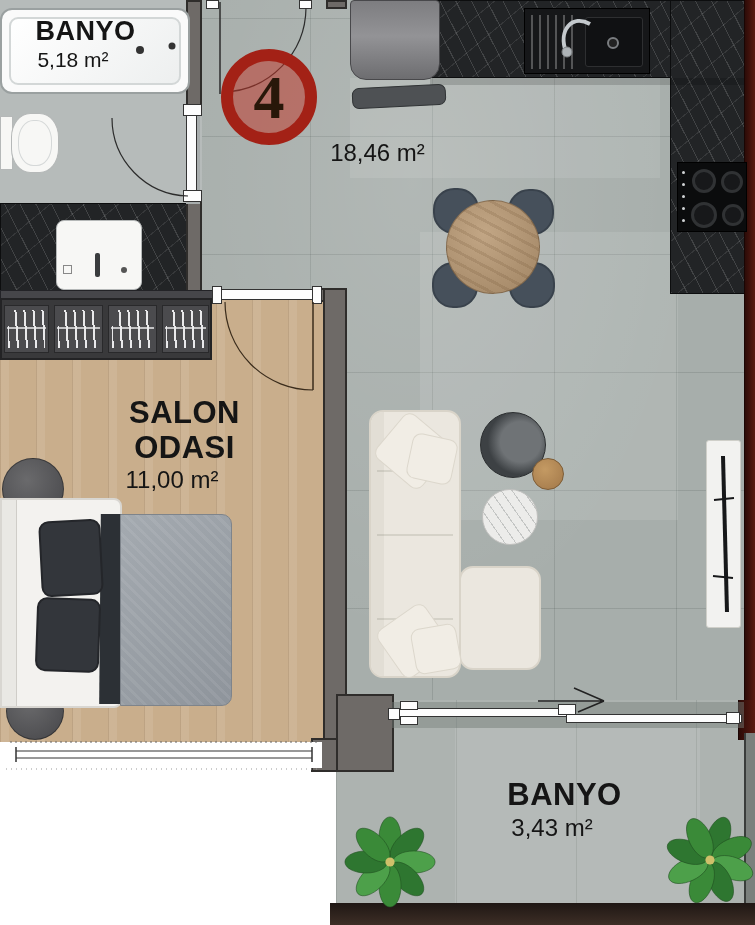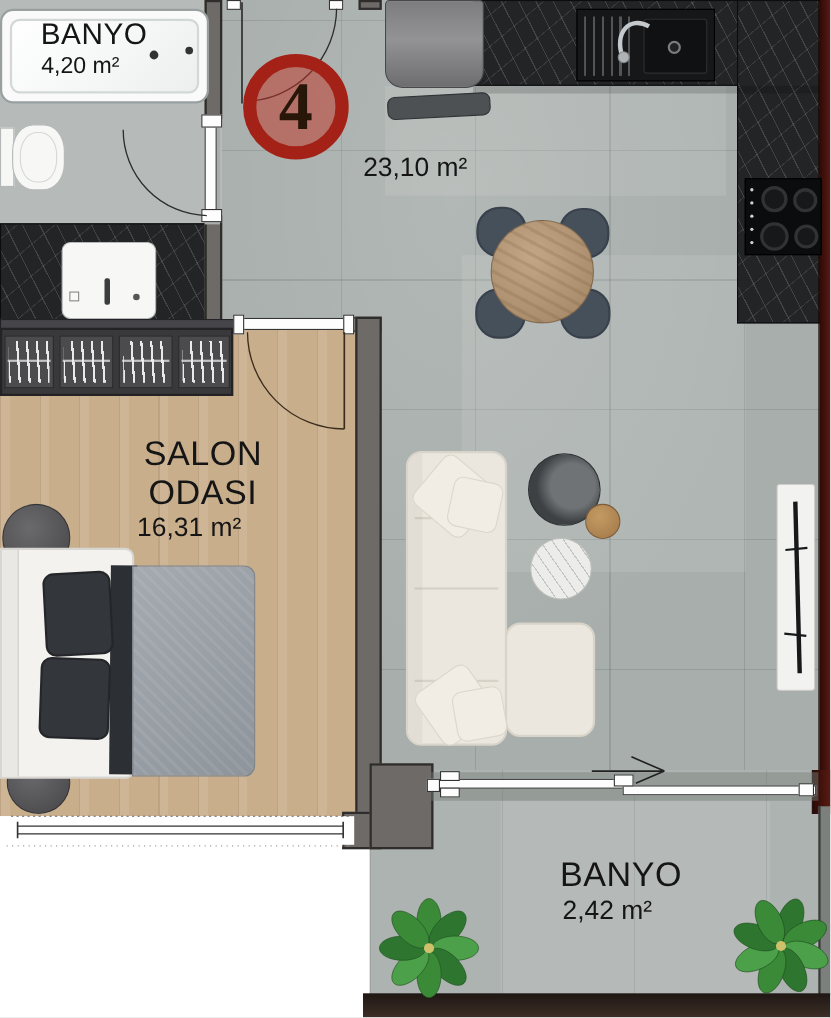--- a/index.html
+++ b/index.html
@@ -54,21 +54,21 @@
     border-radius:0 10px 10px 0;box-sizing:border-box;}
   .bedframe{background:#f3f2ef;border:2px solid #d8d6d1;border-radius:0 8px 8px 0;box-sizing:border-box;}
   .tvconsole{background:#f2f2f0;border:1px solid #cfcfc9;border-radius:3px;box-sizing:border-box;}
   .ward{background:#39393b;border:2px solid #232325;box-sizing:border-box;}
   .ward-sec{position:absolute;top:5px;height:48px;background:#4b4b4e;border:1px solid #29292b;box-sizing:border-box;}
   .hangers{position:absolute;left:3px;right:3px;top:4px;bottom:4px;
     background:repeating-linear-gradient(86deg, rgba(242,242,244,.95) 0 2px, transparent 2px 9px);}
   .rail{position:absolute;left:2px;right:2px;top:45%;height:2px;background:rgba(235,235,238,.75);}
   
   .room-label{text-align:center;color:#151515;line-height:1.12;}
-  .room-name{font-size:31px;font-weight:400;letter-spacing:.5px;padding-left:25px;}
+  .room-name{font-size:31px;font-weight:700;letter-spacing:.5px;padding-left:25px;}
   .room-area{font-size:24px;font-weight:400;margin-top:2px;}
   .banyo .room-name{font-size:27px;}
   .banyo .room-area{font-size:21px;}
   .badge{border-radius:50%;border:12px solid #a32116;background:rgba(190,52,38,.52);
     box-sizing:border-box;display:flex;align-items:center;justify-content:center;}
   .badge span{font-family:"Liberation Serif",serif;font-weight:bold;font-size:62px;color:#281709;}
   svg{display:block;}
 </style>
 </head>
 <body>
@@ -265,31 +265,31 @@
         <ellipse cx="50" cy="24" rx="12" ry="23" fill="#4da04a" transform="rotate(245 50 50)"></ellipse>
         <ellipse cx="50" cy="24" rx="12" ry="23" fill="#2e7630" transform="rotate(290 50 50)"></ellipse>
         <ellipse cx="50" cy="24" rx="12" ry="23" fill="#3a8a38" transform="rotate(335 50 50)"></ellipse>
       </g>
       <circle cx="50" cy="50" r="5" fill="#cfc06a"></circle>
     </svg>
   </div>
 
   <div class="abs room-label banyo" style="left:2px;top:16px;width:142px;">
     <div class="room-name">BANYO</div>
-    <div class="room-area">4,20 m²</div>
+    <div class="room-area">5,18 m²</div>
   </div>
   <div class="abs room-label" style="left:255px;top:138px;width:245px;">
-    <div class="room-area">23,10 m²</div>
+    <div class="room-area">18,46 m²</div>
   </div>
   <div class="abs room-label" style="left:52px;top:396px;width:240px;">
     <div class="room-name">SALON ODASI</div>
-    <div class="room-area">16,31 m²</div>
+    <div class="room-area">11,00 m²</div>
   </div>
   <div class="abs room-label" style="left:432px;top:778px;width:240px;">
     <div class="room-name">BANYO</div>
-    <div class="room-area">2,42 m²</div>
+    <div class="room-area">3,43 m²</div>
   </div>
 
   <div class="abs badge" style="left:221px;top:49px;width:96px;height:96px;">
     <span>4</span>
   </div>
 
 </div>
 
 </body></html>

